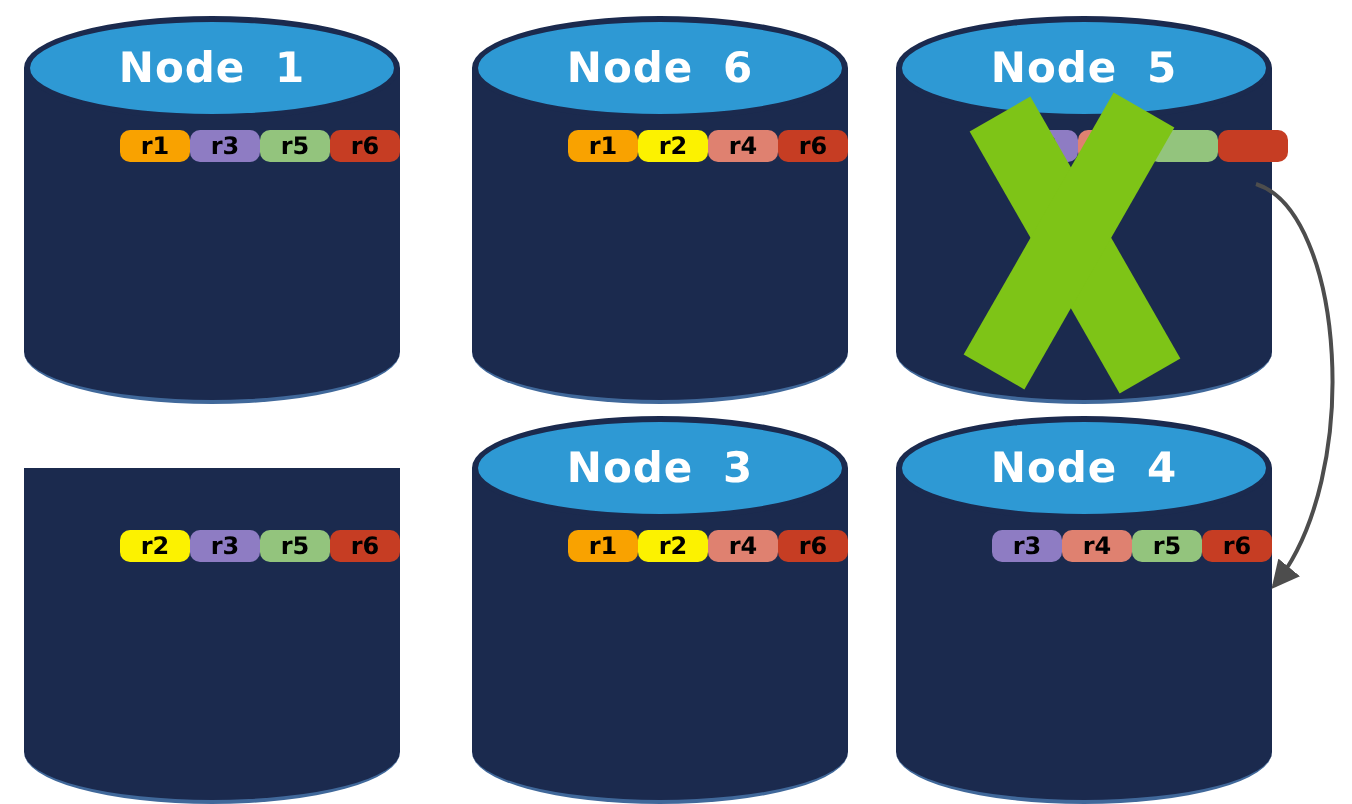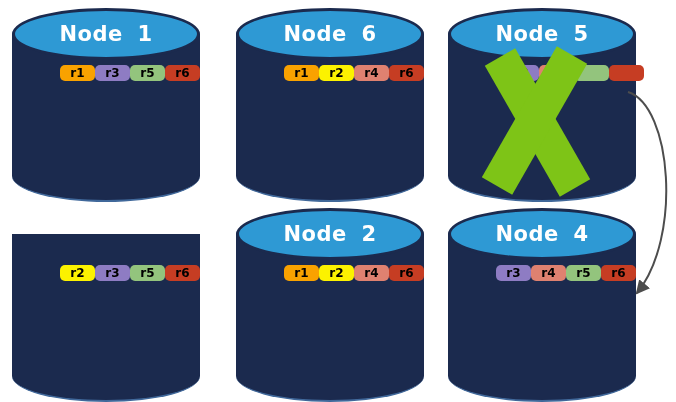--- a/index.html
+++ b/index.html
@@ -189,21 +189,21 @@
           </div>
           <div class="bar" style="background: rgb(198, 61, 35);">
             <span class="bar-label">r6</span>
           </div>
         </div>
       </div>
       <div class="node" style="left: 236px; top: 208px;">
         <div class="cyl-bottom"></div>
         <div class="cyl-body"></div>
         <div class="cyl-top">
-          <span class="node-title">Node 2</span>
+          <span class="node-title">Node 3</span>
         </div>
         <div class="bars">
           <div class="bar" style="background: rgb(249, 162, 0);">
             <span class="bar-label">r1</span>
           </div>
           <div class="bar" style="background: rgb(252, 242, 0);">
             <span class="bar-label">r2</span>
           </div>
           <div class="bar" style="background: rgb(223, 129, 112);">
             <span class="bar-label">r4</span>

